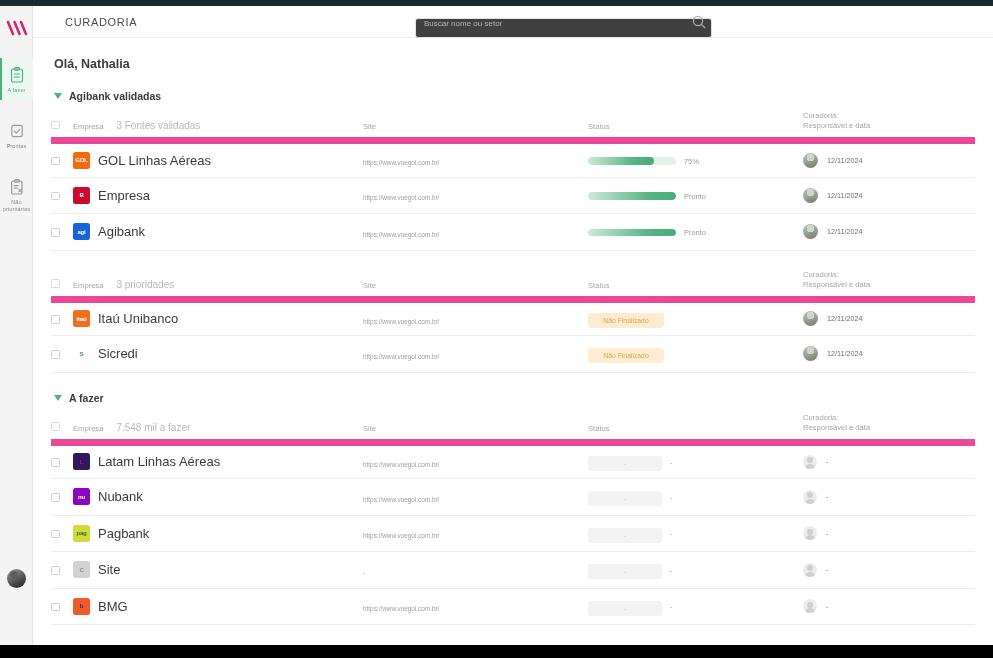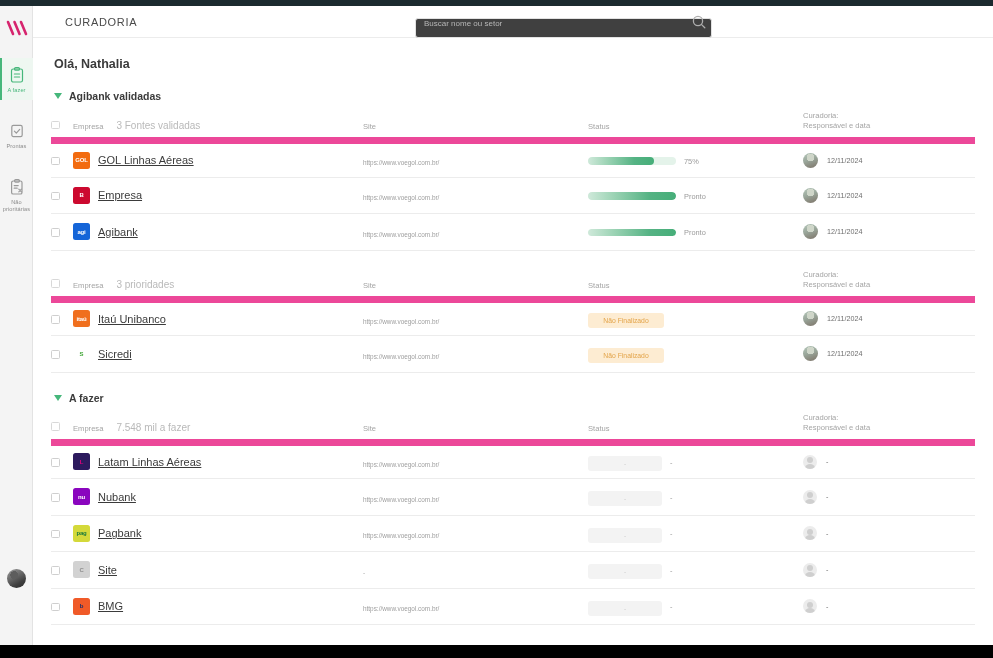--- a/index.html
+++ b/index.html
@@ -175,21 +175,21 @@
 
   .namecell { display: flex; align-items: center; gap: 8px; }
   .logo {
     width: 17px; height: 17px; border-radius: 2.5px;
     flex: 0 0 17px;
     display: flex; align-items: center; justify-content: center;
     font-size: 6px; font-weight: bold; color: #fff;
     overflow: hidden; position: relative;
     letter-spacing: -.2px;
   }
-  .cname { font-size: 11px; color: #3b3b3b; text-decoration: underline; }
+  .cname { font-size: 13px; color: #3b3b3b; }
   .site { font-size: 6.4px; color: #9e9e9e; }
   .dash { font-size: 6.4px; color: #b5b5b5; }
 
   .progress {
     width: 88px; height: 7.5px; border-radius: 4px;
     background: #e4f3ea; overflow: hidden; display: inline-block;
     vertical-align: middle;
   }
   .progress > i {
     display: block; height: 100%;

